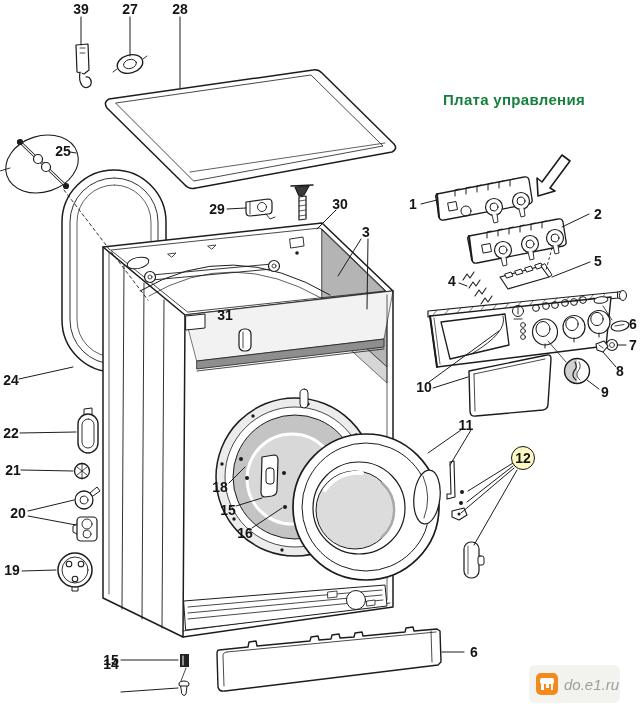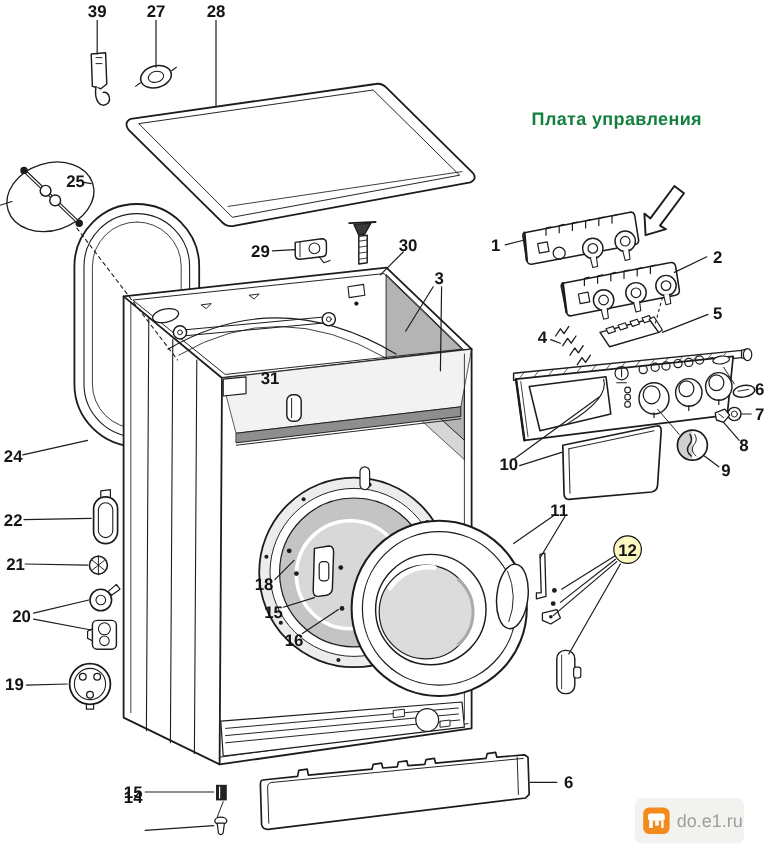--- a/index.html
+++ b/index.html
@@ -8,21 +8,21 @@
   #artwork{position:absolute;left:0;top:0;}
   .callout{position:absolute;transform:translate(-50%,-50%);
            font:bold 14px "Liberation Sans","DejaVu Sans",sans-serif;color:#141414;
            white-space:nowrap;z-index:5;}
   .callout.circled{border:1.7px solid #141414;border-radius:50%;width:22px;height:22px;
            display:flex;align-items:center;justify-content:center;background:#fef9c3;}
   #note{position:absolute;left:408px;top:87px;width:212px;text-align:center;
         font-weight:bold;font-size:15px;line-height:25px;letter-spacing:.3px;z-index:4;}
   #watermark{position:absolute;left:529px;top:665px;width:91px;height:38px;
         background:#f2f2ef;border-radius:6px;display:flex;align-items:center;
-        gap:6px;padding-left:7px;box-sizing:border-box;z-index:6;}
+        gap:6px;padding-left:7px;box-sizing:border-box;z-index:6;font-style:italic;}
   #wm-icon{width:22px;height:22px;border-radius:5px;position:relative;flex:0 0 22px;}
   #wm-icon .g1{position:absolute;left:4px;top:5px;width:14px;height:6px;background:#fff;border-radius:2px;}
   #wm-icon .g2{position:absolute;left:5px;top:11px;width:2.5px;height:6px;background:#fff;}
   #wm-icon .g3{position:absolute;left:10px;top:11px;width:2.5px;height:4px;background:#fff;}
   #wm-icon .g4{position:absolute;left:14.5px;top:11px;width:2.5px;height:6px;background:#fff;}
   #wm-text{font-size:15px;}
 </style>
 </head>
 <body>
 

